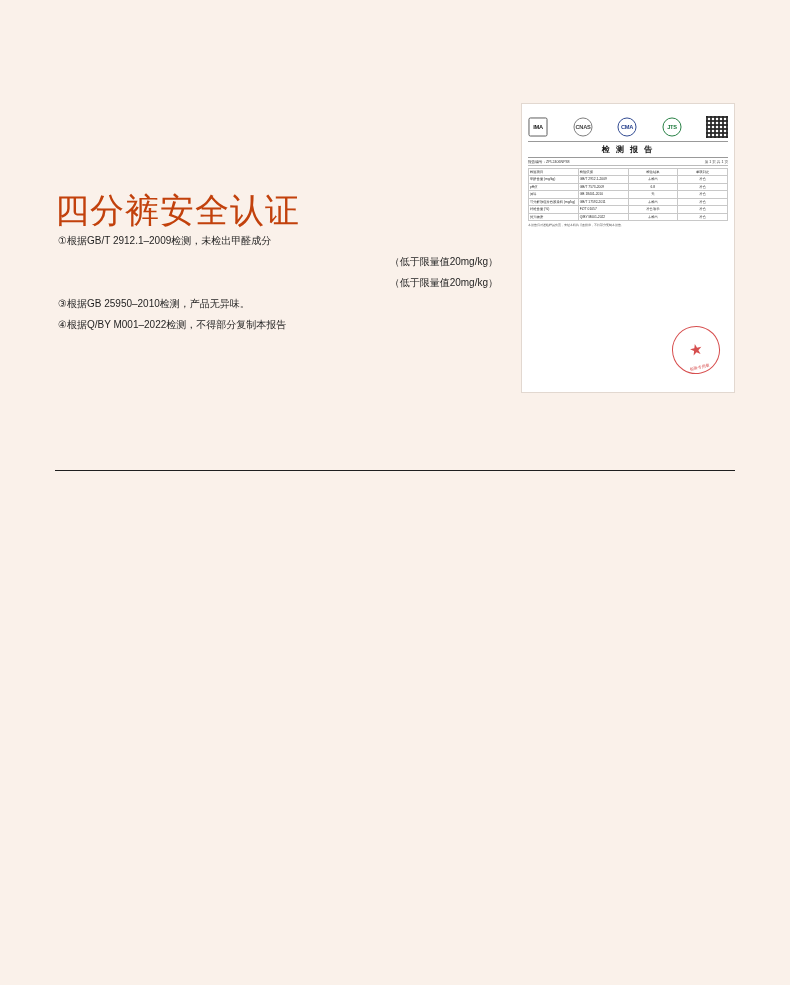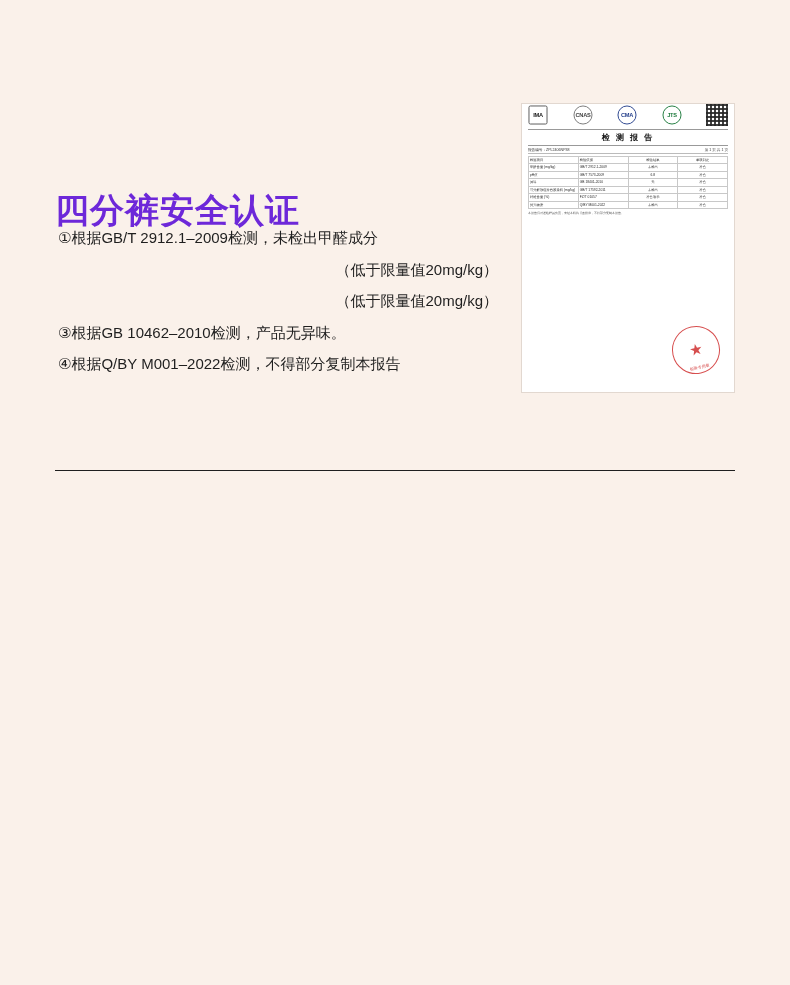--- a/index.html
+++ b/index.html
@@ -28,36 +28,37 @@
     left: 0;
     width: 790px;
   }
   #section-cert { top: 0; height: 470px; }
   #section-anti { top: 470px; height: 515px; }
 
   .heading {
     position: absolute;
     left: 55px;
     font-size: 34px;
-    font-weight: bold;
+    font-weight: normal;
     letter-spacing: 1px;
     line-height: 1.33;
-    color: #6d28d9;
+    color: #c2410c;
     white-space: pre;
   }
   #cert-heading { top: 98px; }
 
   .heading-line { display: block; }
 
   .bullets {
     position: absolute;
     left: 58px;
-    font-size: 15px;
+    font-size: 10px;
     line-height: 2.1;
     color: #1f1f1f;
+    margin-top: 8px;
   }
   #cert-bullets { top: 222px; width: 440px; }
   .bullet-row { white-space: pre; }
   .bullet-sub { white-space: pre; text-align: right; }
 
   
   .divider {
     position: absolute;
     left: 55px;
     top: 470px;
@@ -72,21 +73,21 @@
     background: #ffffff;
     border: 1px solid #e2d8d0;
     box-sizing: border-box;
     overflow: hidden;
   }
   #cert-report {
     left: 521px;
     top: 103px;
     width: 214px;
     height: 290px;
-    padding: 0 6px;
+    padding: 12px 6px;
   }
 
   .rep-logos {
     display: flex;
     align-items: center;
     justify-content: space-between;
     height: 22px;
     margin-bottom: 3px;
   }
   .rep-logo {
@@ -201,21 +202,21 @@
   <div class="section" id="section-cert">
 
     <div class="heading" id="cert-heading">
       <span class="heading-line">四分裤安全认证</span>
     </div>
 
     <div class="bullets" id="cert-bullets">
       <div class="bullet-row">①根据GB/T 2912.1–2009检测，未检出甲醛成分</div>
       <div class="bullet-sub">（低于限量值20mg/kg）</div>
       <div class="bullet-sub">（低于限量值20mg/kg）</div>
-      <div class="bullet-row">③根据GB 10462–2010检测，产品无异味。</div>
+      <div class="bullet-row">③根据GB 25950–2010检测，产品无异味。</div>
       <div class="bullet-row">④根据Q/BY M001–2022检测，不得部分复制本报告</div>
     </div>
 
     <div class="report" id="cert-report">
       <div class="rep-logos">
         <div class="rep-logo sq">IMA</div>
         <div class="rep-logo gray">CNAS</div>
         <div class="rep-logo">CMA</div>
         <div class="rep-logo green">JTS</div>
         <div class="rep-qr"></div>

